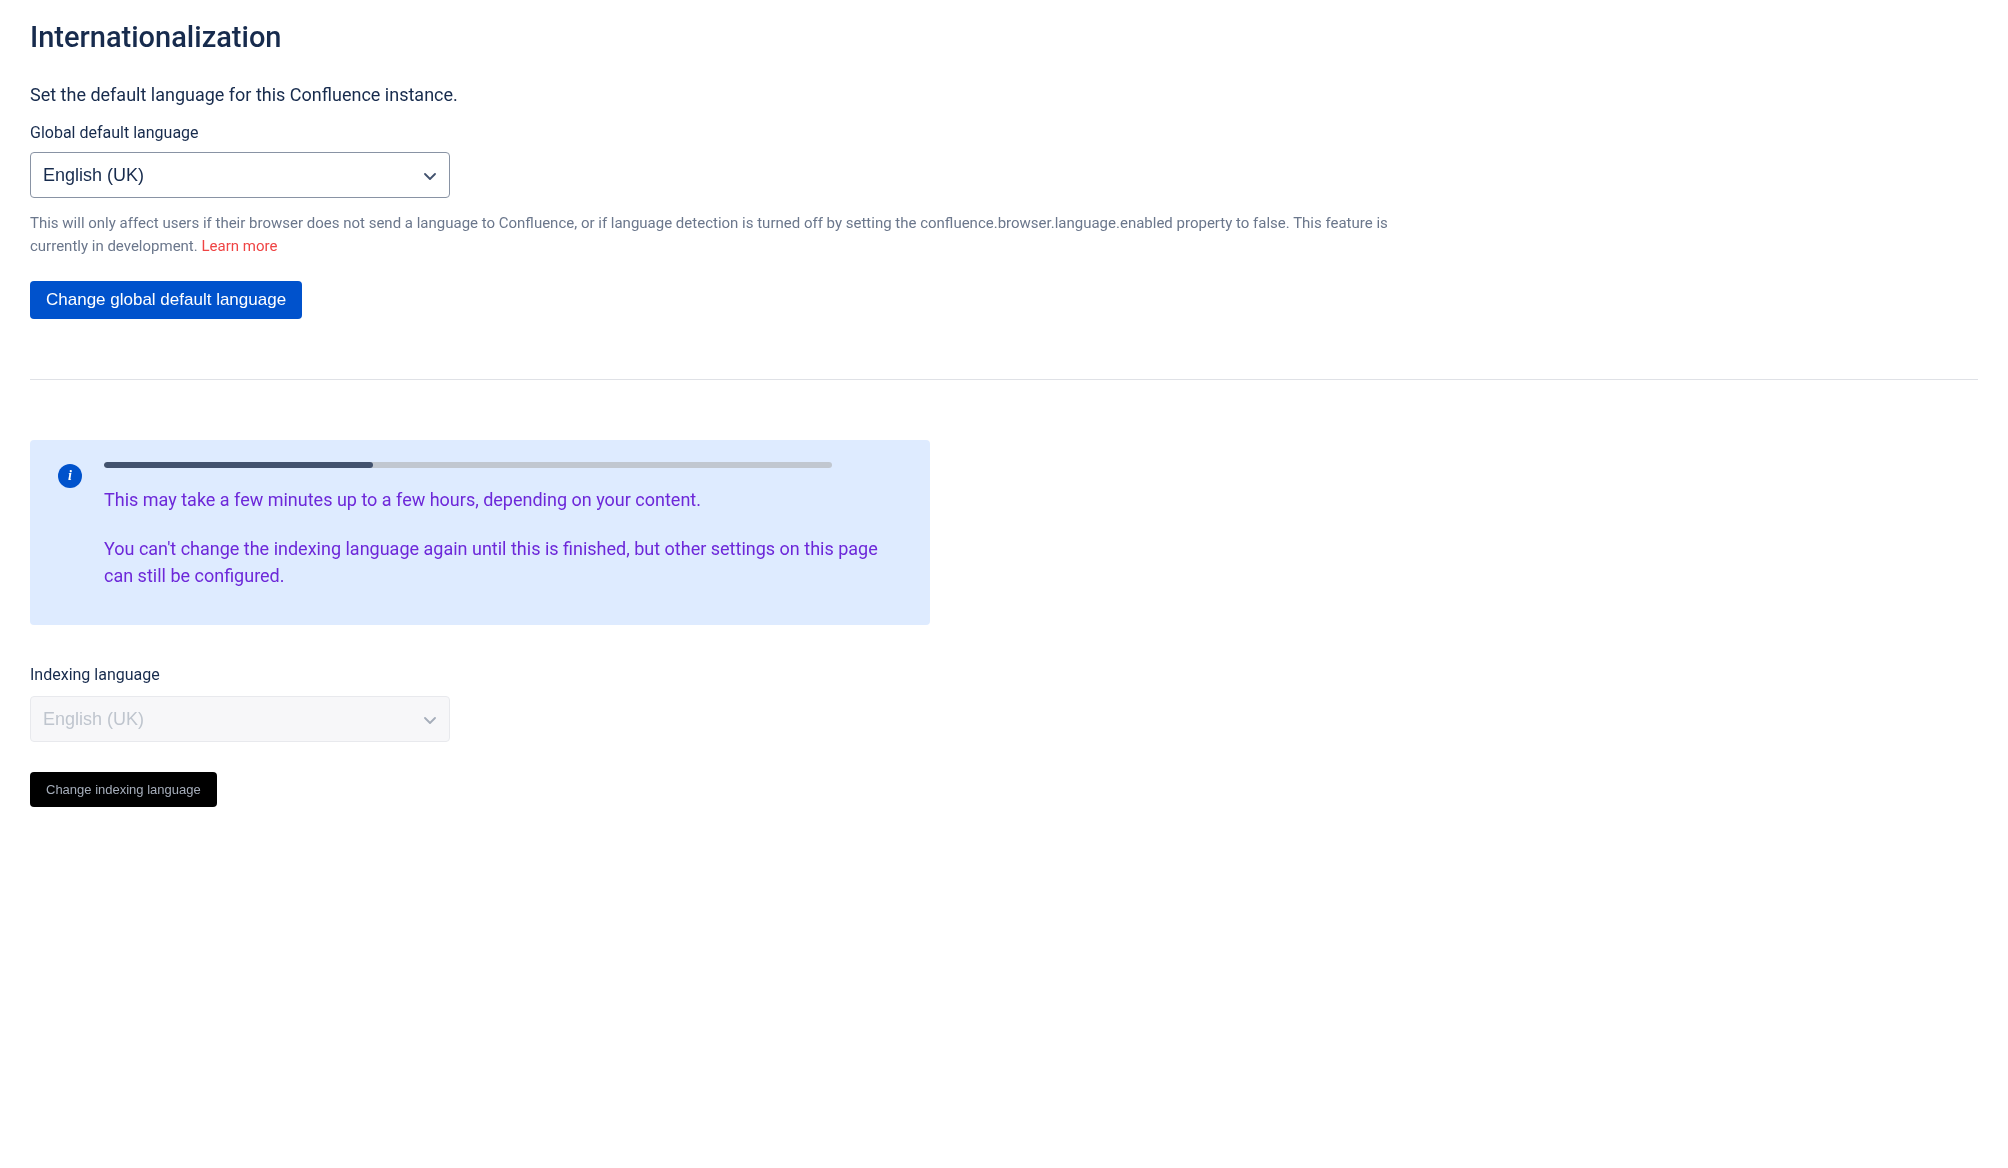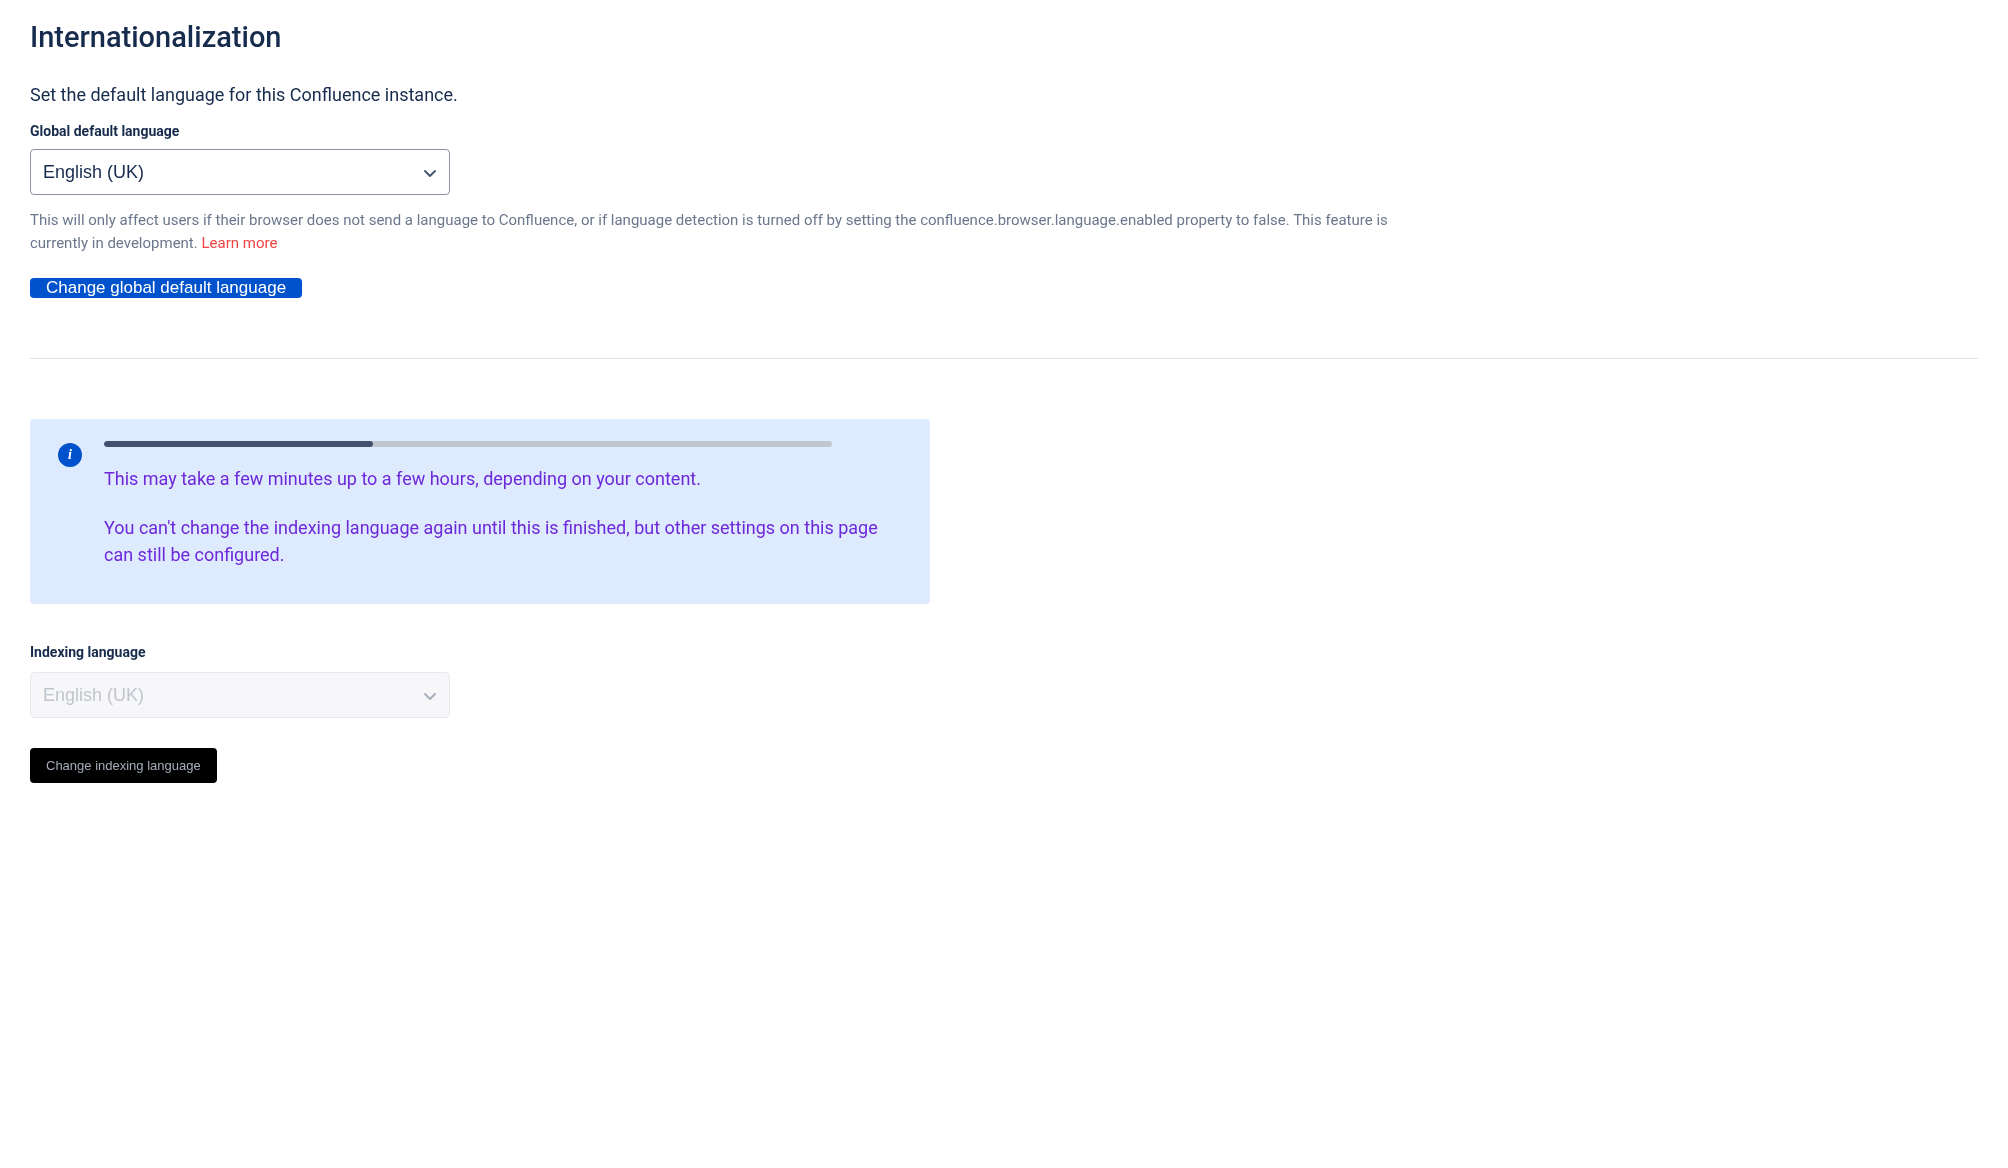--- a/index.html
+++ b/index.html
@@ -18,22 +18,22 @@
       font-weight: 500;
       color: #172B4D;
       margin-bottom: 30px;
     }
     .description {
       font-size: 18px;
       color: #172B4D;
       margin-bottom: 18px;
     }
     .field-label {
-      font-size: 14px;
-      font-weight: 700;
+      font-size: 16px;
+      font-weight: 400;
       color: #172B4D;
       margin-bottom: 10px;
     }
     .select-wrapper {
       position: relative;
       width: 420px;
       margin-bottom: 14px;
     }
     .select-field {
       width: 100%;
@@ -73,21 +73,21 @@
     }
     .help-text a {
       color: #ef4444;
       text-decoration: none;
     }
     .primary-button {
       background: #0052CC;
       color: #ffffff;
       border: none;
       border-radius: 4px;
-      padding: 0 16px;
+      padding: 9px 16px;
       font-size: 17px;
       font-weight: 400;
       cursor: pointer;
     }
     .disabled-button {
       background: #000000;
       color: #A5ADBA;
       border: none;
       border-radius: 4px;
       padding: 10px 16px;

